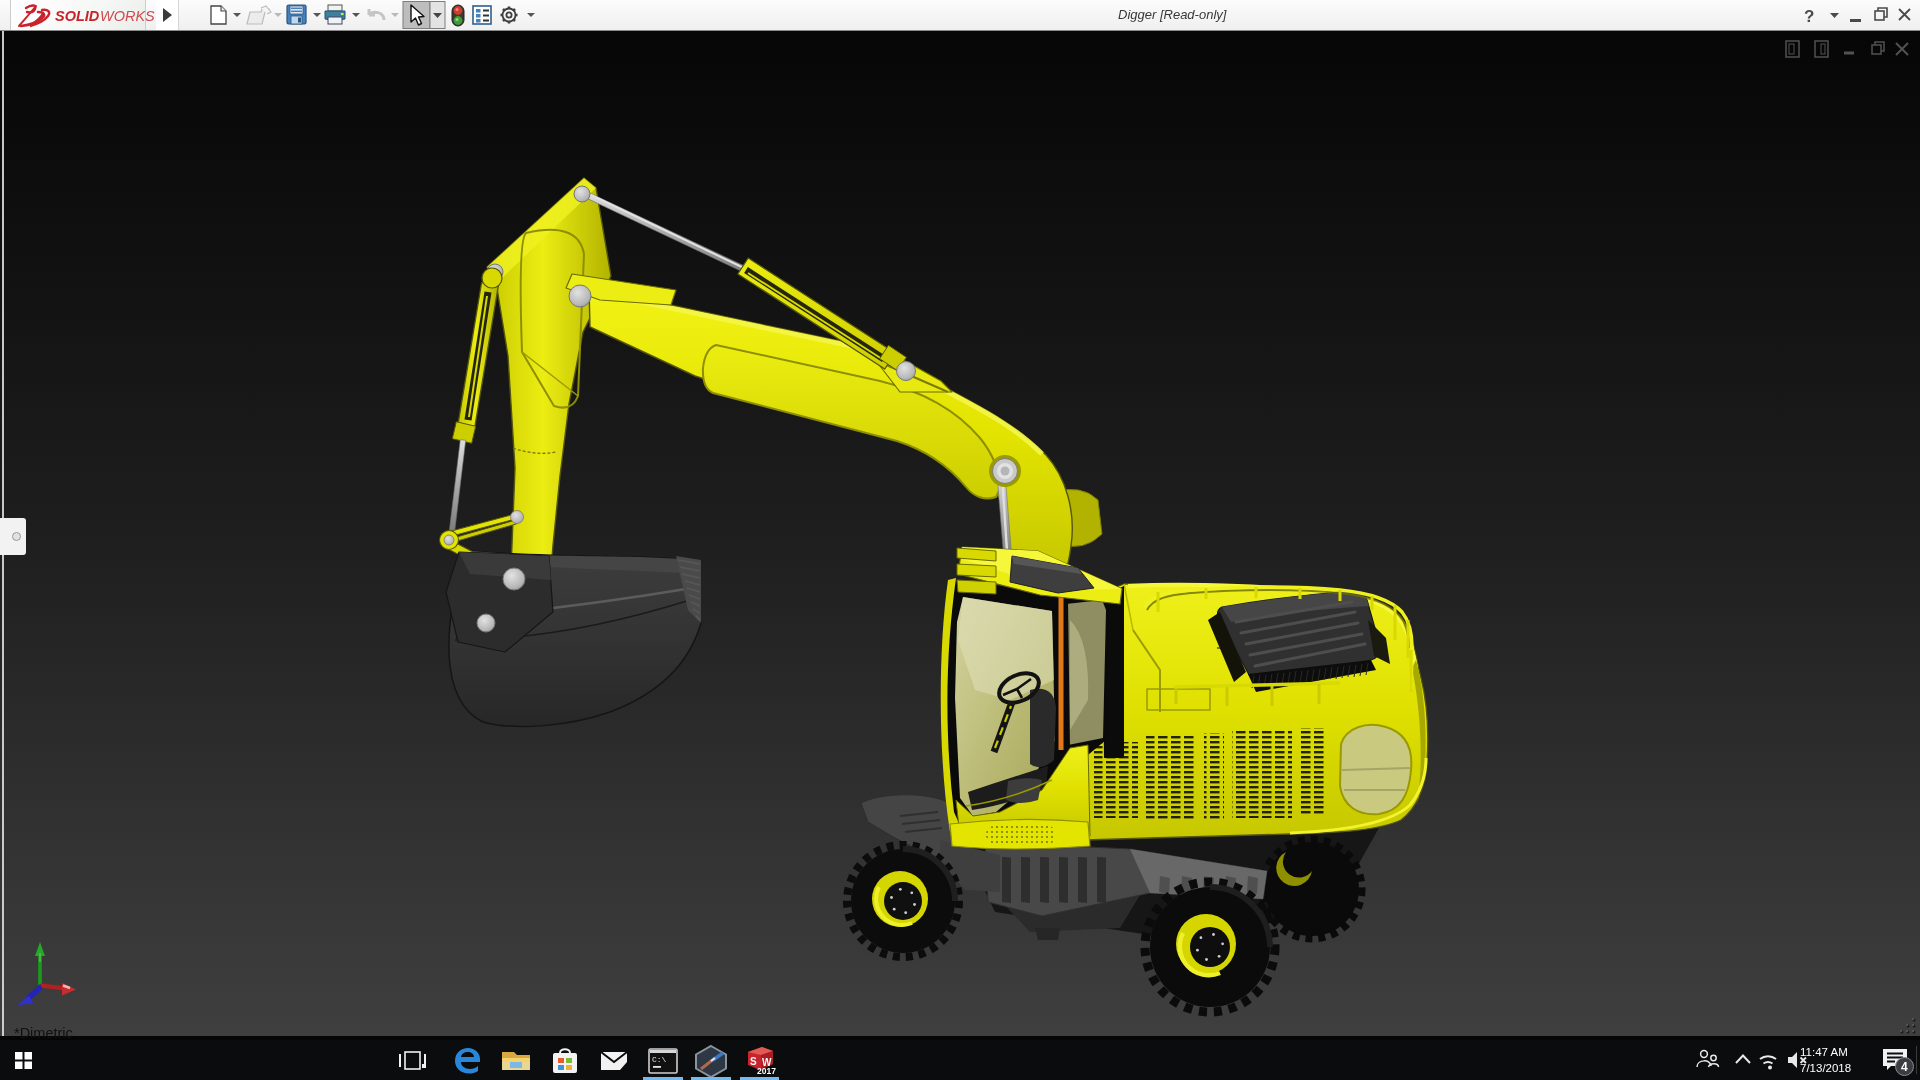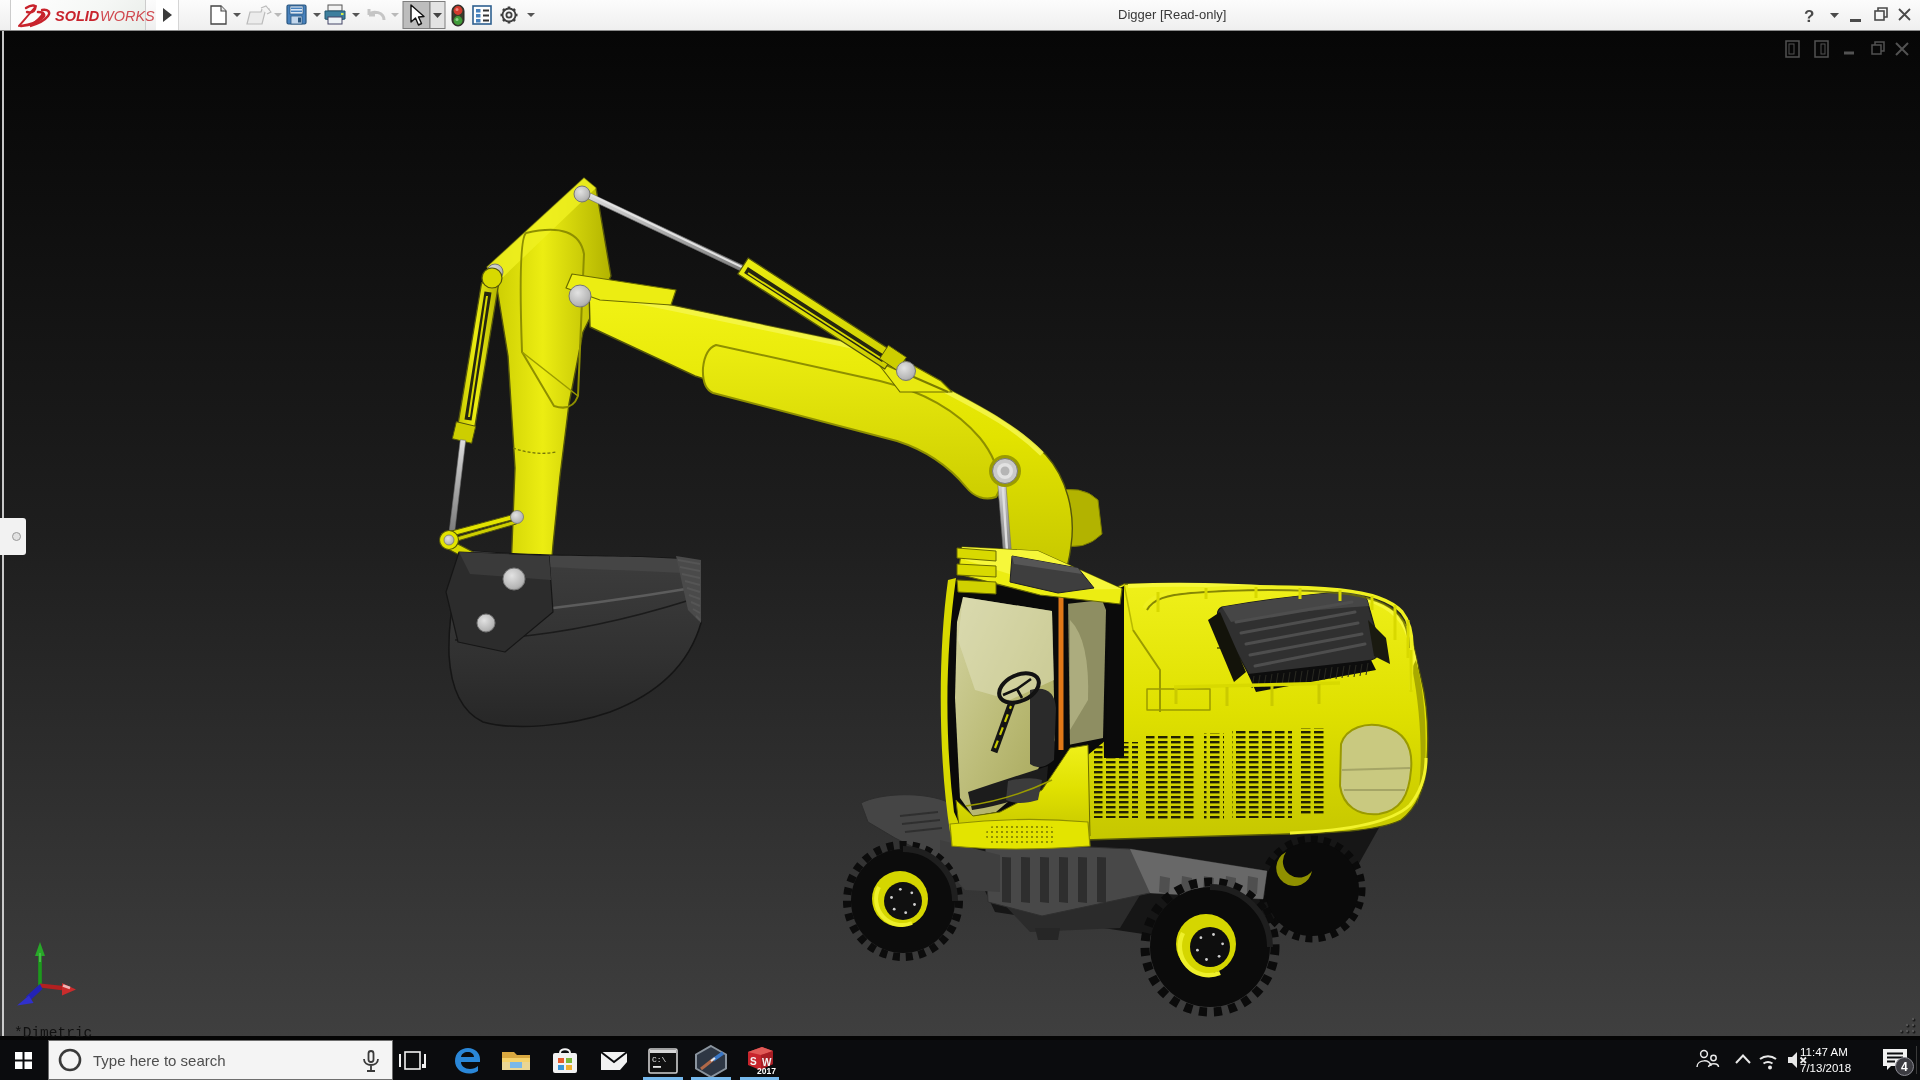--- a/index.html
+++ b/index.html
@@ -6,29 +6,29 @@
   html,body { width:1920px; height:1080px; overflow:hidden; background:#000; font-family:"Liberation Sans", sans-serif; }
   #stage { position:relative; width:1920px; height:1080px; }
   #topbar { position:absolute; left:0; top:0; width:1920px; height:31px;
     background:linear-gradient(#fcfcfc,#efefef); border-bottom:1px solid #8a8a8a; }
   #logo { position:absolute; left:10px; top:0; width:136px; height:30px;
     background:linear-gradient(135deg,#ffffff 0%,#f5f7f5 60%,#e9ede9 100%);
     border-left:1px solid #cccccc; border-right:1px solid #cccccc; }
   #flyout { position:absolute; left:156px; top:0; width:23px; height:30px; background:#fff; border-right:1px solid #d5d5d5; }
   #flyout svg { position:absolute; left:5px; top:7px; }
   #title { position:absolute; left:1118px; top:0; height:30px;
-    font-size:13px; color:#383838; line-height:30px; }
+    font-size:13px; color:#383838; line-height:30px;font-style:italic; }
   #viewport { position:absolute; left:0; top:31px; width:1920px; height:1005px;
     background:linear-gradient(#060606 0%, #1e1e1e 50%, #3f3f3f 100%); }
   #blackstrip { position:absolute; left:0; top:1036px; width:1920px; height:4px; background:#050505; }
   #lefttab { position:absolute; left:0px; top:518px; width:26px; height:37px; background:#f2f2f2; border-radius:0 3px 3px 0; }
   #lefttab .dot { position:absolute; left:12px; top:14px; width:9px; height:9px; border-radius:50%;
      border:1px solid #999; background:#e2e2e2; }
   #leftline { position:absolute; left:2px; top:31px; width:2px; height:1005px; background:#dcdcdc; opacity:.9; }
-  #dimetric { position:absolute; left:14px; top:1025px; font-size:14.5px; color:#101010;font-family:Liberation Mono, monospace; }
+  #dimetric { position:absolute; left:14px; top:1025px; font-size:14.5px; color:#101010; }
   #taskbar { position:absolute; left:0; top:1040px; width:1920px; height:40px; background:#0b0c0e; }
   #startbtn { position:absolute; left:0; top:0; width:48px; height:40px; }
   #searchbox { position:absolute; left:48px; top:0px; width:345px; height:40px; background:#f4f4f4; border:1px solid #6e6e6e; }
   #searchbox .txt { position:absolute; left:44px; top:11px; font-size:15px; color:#4e4e4e; }
   #clock { position:absolute; left:1800px; top:5px; width:64px; color:#fff; font-size:11.5px; line-height:15.5px; }
   .runline { position:absolute; top:37px; height:3px; background:#76b9ed; }
 </style>
 </head>
 <body>
 <div id="stage">
@@ -434,30 +434,20 @@
   </div>
   <div id="taskbar">
     <div id="startbtn">
       <svg width="17" height="17" viewBox="0 0 17 17" style="position:absolute;left:15px;top:12px;">
         <rect x="0" y="0" width="7.5" height="7.5" fill="#fff"></rect>
           <rect x="9.5" y="0" width="7.5" height="7.5" fill="#fff"></rect>
         <rect x="0" y="9.5" width="7.5" height="7.5" fill="#fff"></rect>
           <rect x="9.5" y="9.5" width="7.5" height="7.5" fill="#fff"></rect>
       </svg>
     </div>
-    <div id="searchbox">
-      <svg width="26" height="26" viewBox="0 0 26 26" style="position:absolute;left:8px;top:6px;">
-        <circle cx="13" cy="13" r="10" fill="none" stroke="#3a3a3a" stroke-width="2.6"></circle>
-      </svg>
-      <div class="txt">Type here to search</div>
-      <svg width="18" height="24" viewBox="0 0 18 24" style="position:absolute;right:12px;top:8px;" fill="none" stroke="#3a3a3a" stroke-width="1.8">
-        <rect x="6.5" y="2" width="5" height="11" rx="2.5" fill="none"></rect>
-        <path d="M2,10 C2,18 16,18 16,10 M9,17 L9,22 M5,22 L13,22"></path>
-      </svg>
-    </div>
     <svg width="48" height="40" viewBox="0 0 48 40" style="position:absolute;left:391px;top:0;">
         <g fill="none" stroke="#f2f2f2" stroke-width="1.6">
 <rect x="14" y="12" width="15" height="17"></rect>
           <path d="M9,14 L9,27 M34,14 L34,27" stroke-width="2"></path>
         </g>
 <rect x="31" y="24" width="4" height="4" fill="#f2f2f2"></rect>
       </svg>
       <svg width="48" height="40" viewBox="0 0 48 40" style="position:absolute;left:443px;top:0;">
         <path d="M12,21 C12,13 18,8 25,8 C32,8 37,13 37,19 L37,22 L18,22 C18,26 22,29 27,29 C30,29 33,28 35,26 L35,31 C32,33 29,33.5 26,33.5 C18,33.5 12,28 12,21 Z M18,17 L31,17 C31,14 28,12 25,12 C21,12 18.5,14 18,17 Z" fill="#2a87d8"></path>
       </svg>

